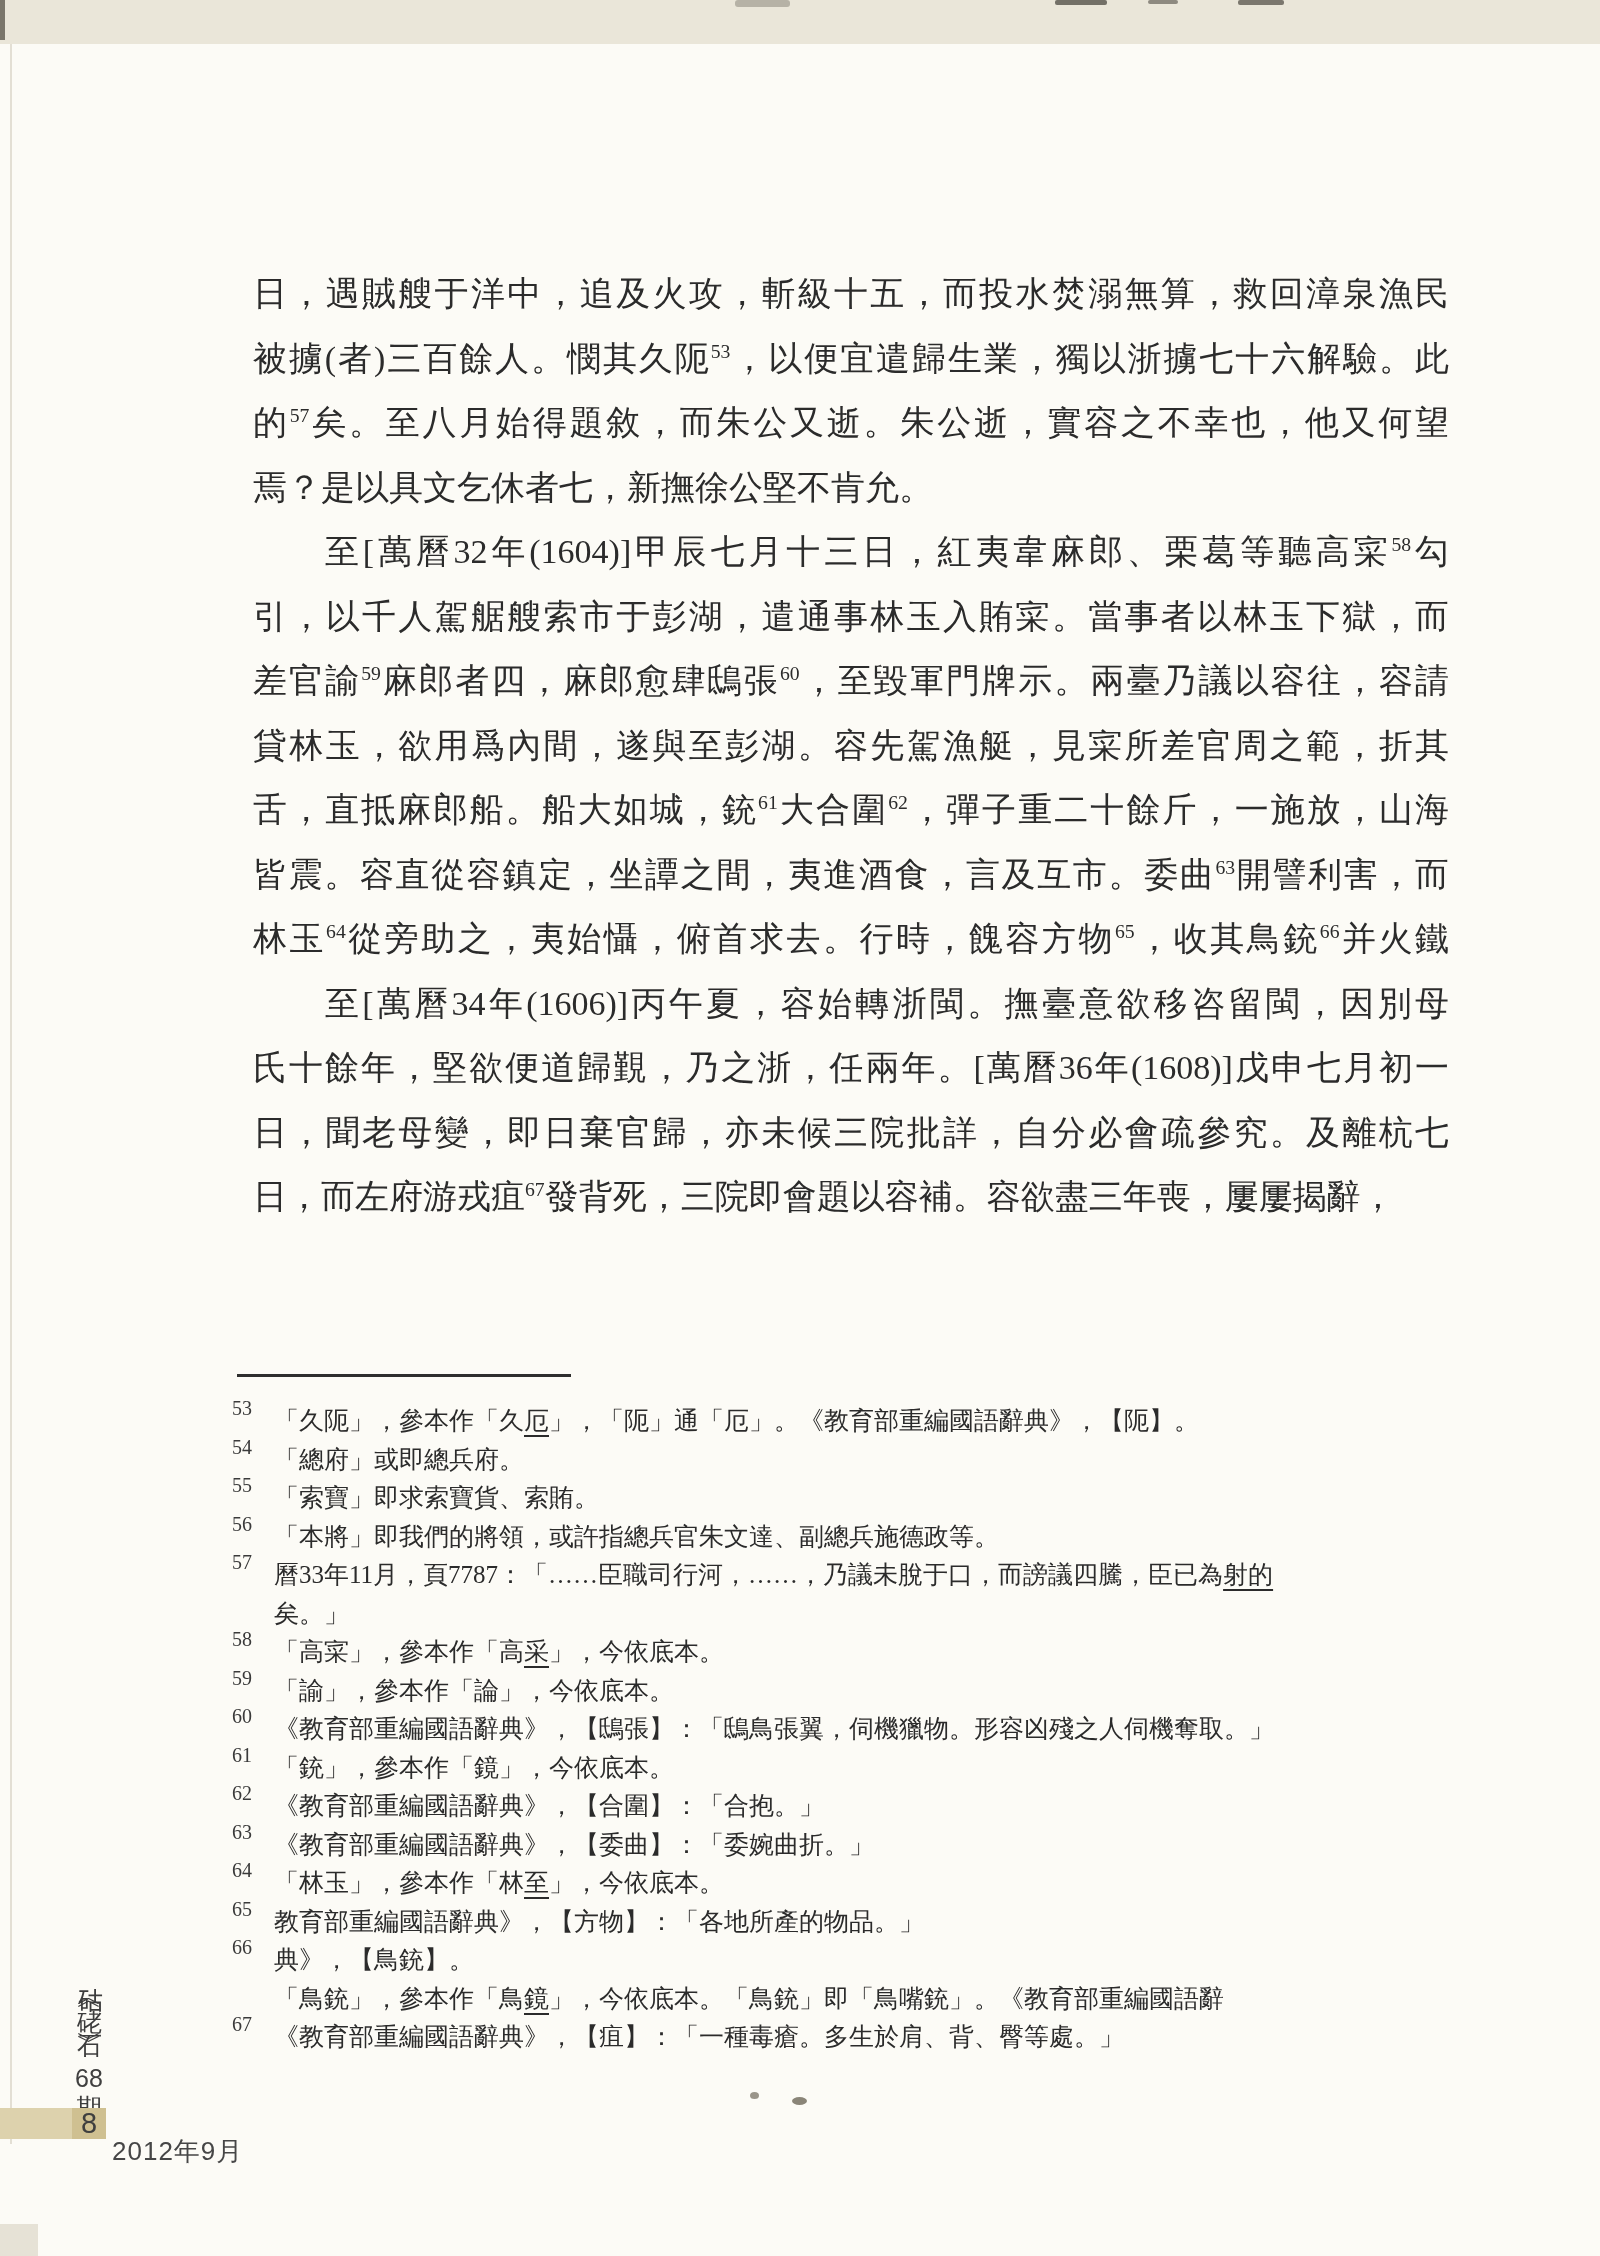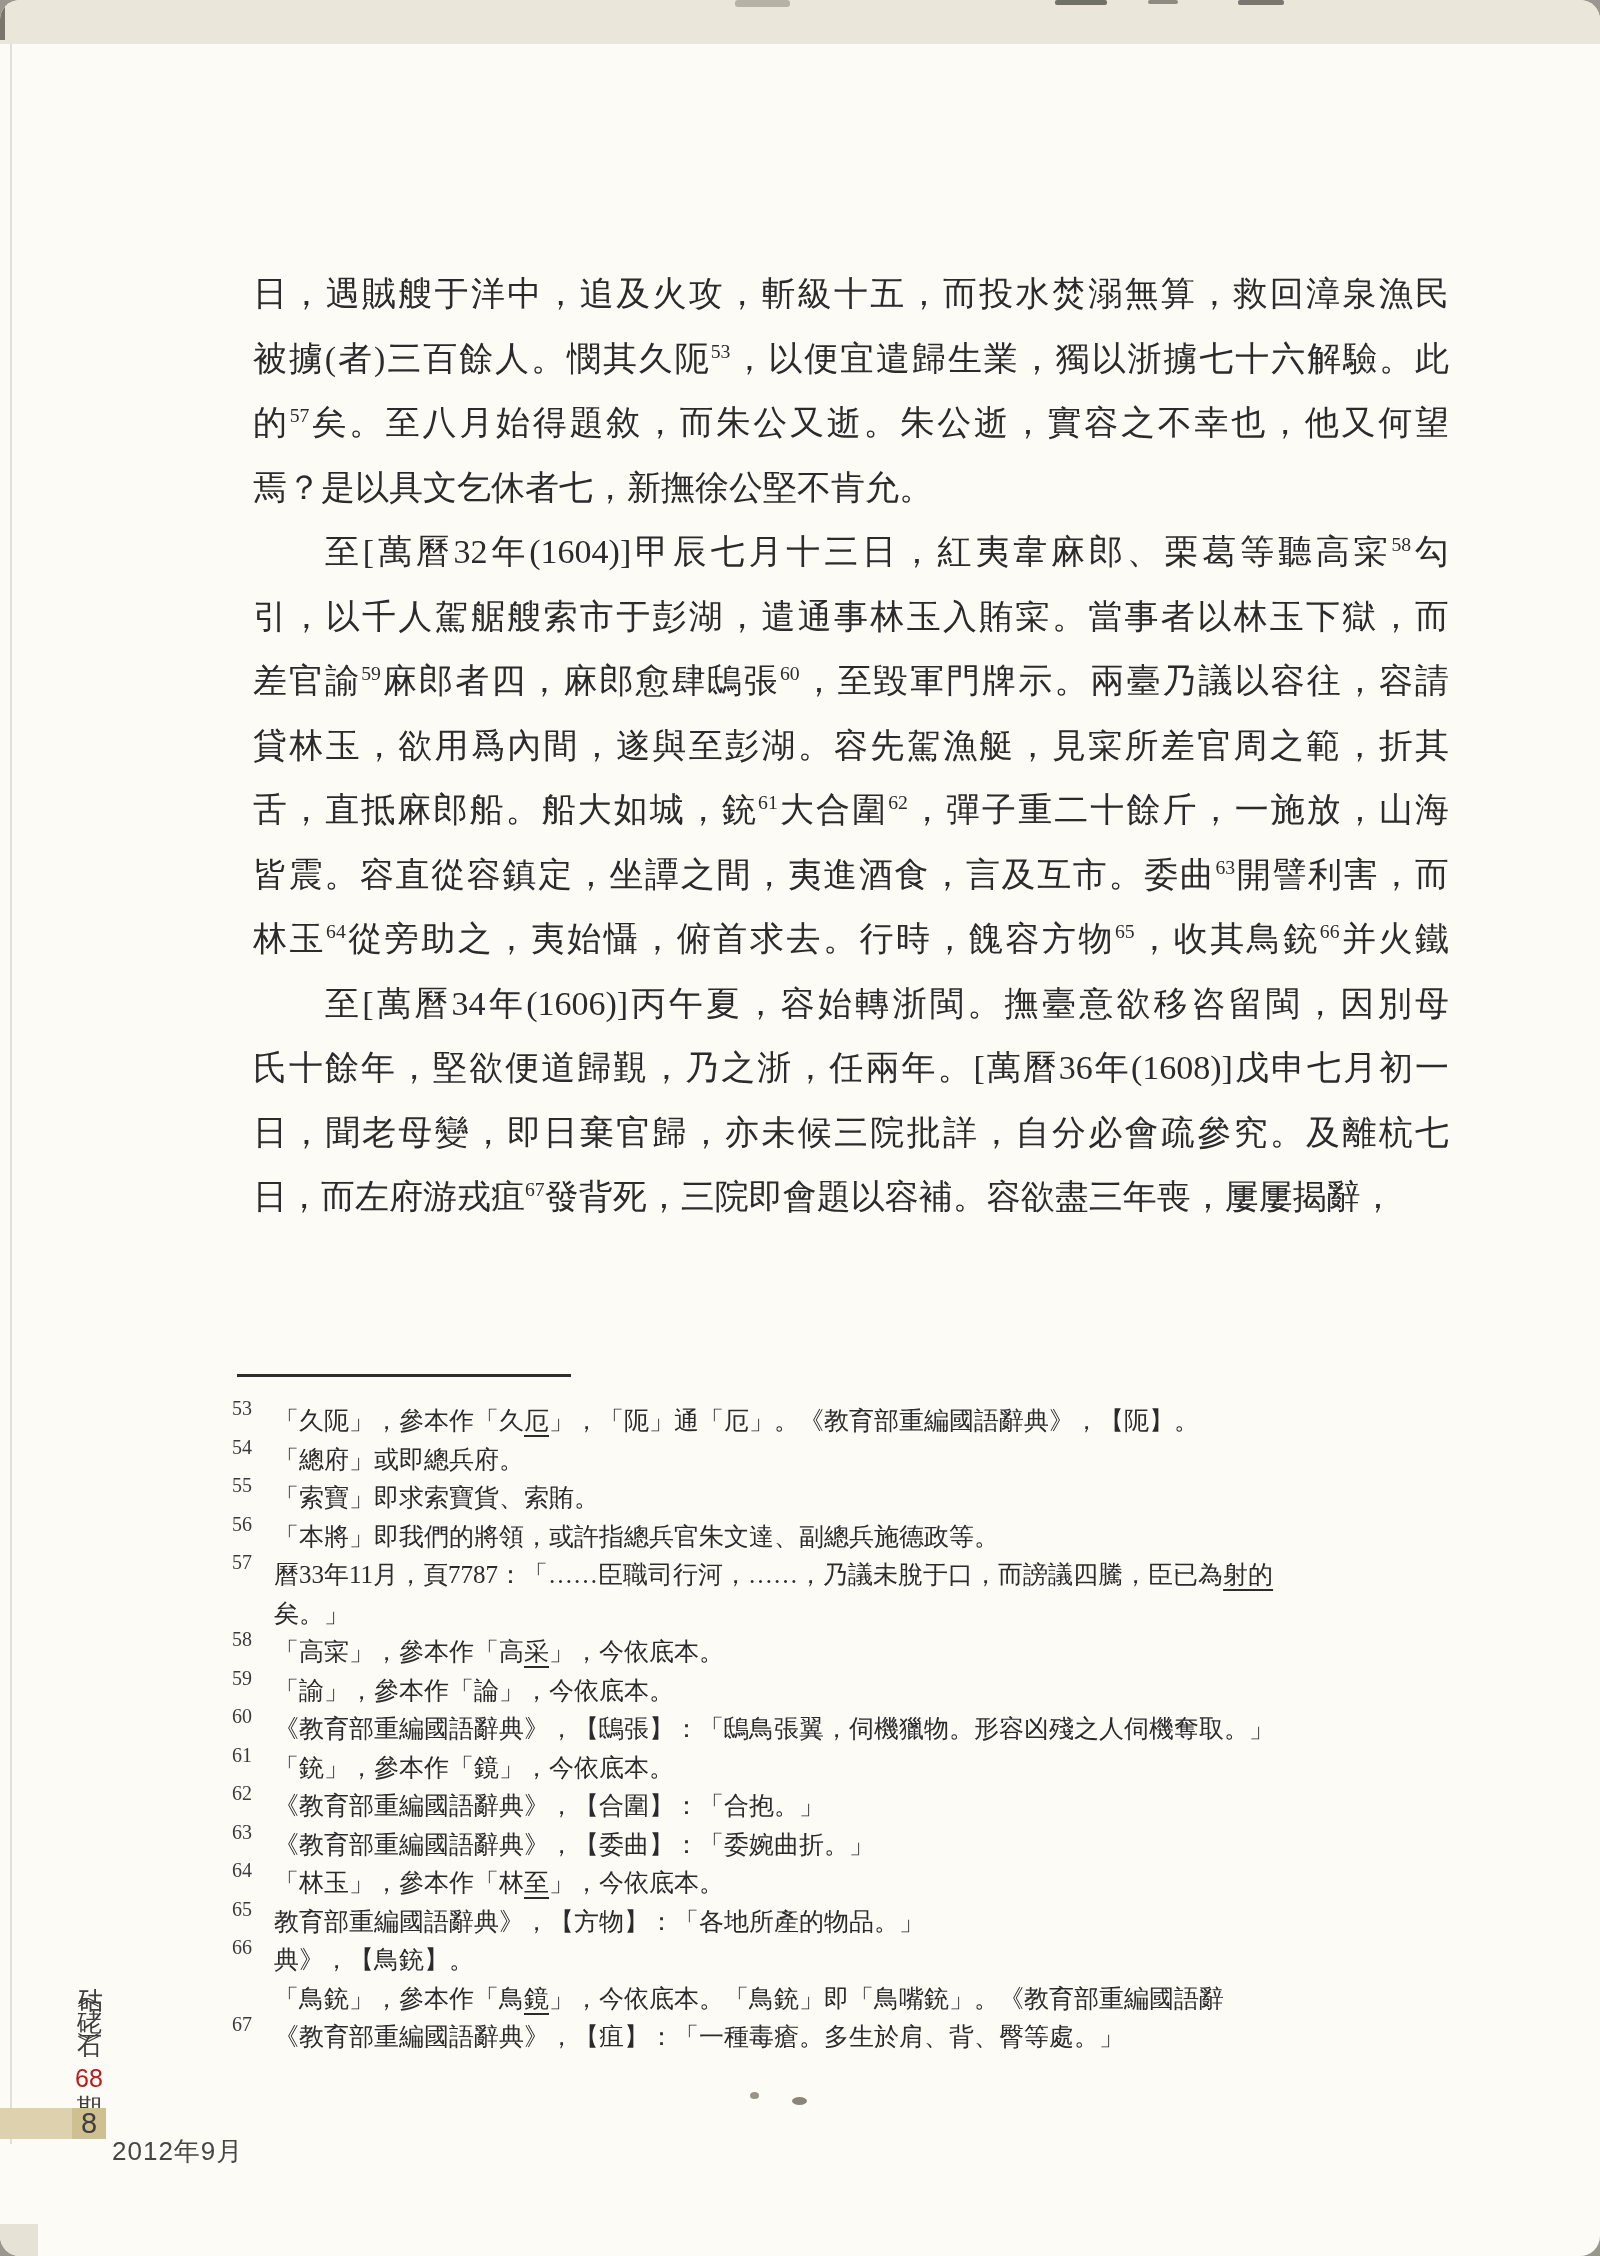--- a/index.html
+++ b/index.html
@@ -1,17 +1,17 @@
 <!DOCTYPE html>
 <html><head>
 <meta charset="utf-8">
 <style>
   html,body{margin:0;padding:0;background:#9a978f;}
   .page{position:relative;width:1600px;height:2256px;background:#fcfbf6;overflow:hidden;
-        font-family:"Liberation Serif","DejaVu Serif",serif;color:#2b2b2b;border-radius:20px;}
+        font-family:"Liberation Serif","DejaVu Serif",serif;color:#2b2b2b;}
   .topband{position:absolute;left:0;top:0;width:1600px;height:44px;background:#eae6d9;}
   .leftline{position:absolute;left:10px;top:44px;width:2px;height:2100px;background:#e3dfd4;}
 
   
   .bodytext{position:absolute;left:253px;top:262px;width:1196px;font-size:34px;}
   .bline{height:64.5px;line-height:64.5px;text-align:justify;text-align-last:justify;}
   .bline.noj{text-align-last:left;}
   .bline.indent{padding-left:72px;}
   sup{font-size:0.58em;vertical-align:super;line-height:0;}
 
@@ -22,21 +22,21 @@
   .footnotes{position:absolute;left:232px;top:1402px;width:1246px;font-size:25px;}
   .fn{position:relative;padding-left:42px;}
   .fn-num{position:absolute;left:0;top:-5px;font-size:20px;color:#3a3a3a;}
   .fn-line{line-height:38.5px;height:38.5px;white-space:nowrap;}
   .uline{text-decoration:underline;text-underline-offset:6px;text-decoration-thickness:2px;}
 
   
   .spine{position:absolute;left:68px;top:1944px;width:42px;text-align:center;color:#3c3c3c;}
   .vtitle{writing-mode:vertical-rl;text-orientation:mixed;font-size:25px;line-height:40px;
           height:116px;margin:0 auto;display:block;}
-  .issue-num{display:block;font-size:25px;margin-top:4px;font-family:"Liberation Sans","DejaVu Sans",sans-serif;color:#b91c1c;}
+  .issue-num{display:block;font-size:25px;margin-top:4px;font-family:"Liberation Sans","DejaVu Sans",sans-serif;color:#404040;}
   .issue-label{display:block;font-size:26px;margin-top:-2px;}
 
   .pstrip-light{position:absolute;left:0;top:2108px;width:72px;height:31px;background:#ddd2ad;}
   .pstrip-dark{position:absolute;left:72px;top:2108px;width:34px;height:31px;background:#cfc091;}
   .pnum{position:absolute;left:72px;top:2107px;width:34px;height:31px;line-height:33px;text-align:center;
         font-size:29px;color:#3f3f3f;font-family:"Liberation Sans","DejaVu Sans",sans-serif;}
   .pdate{position:absolute;left:112px;top:2109px;font-size:26px;color:#464646;letter-spacing:1px;
          font-family:"Liberation Sans","DejaVu Sans",sans-serif;margin-top:25px;}
 
   

